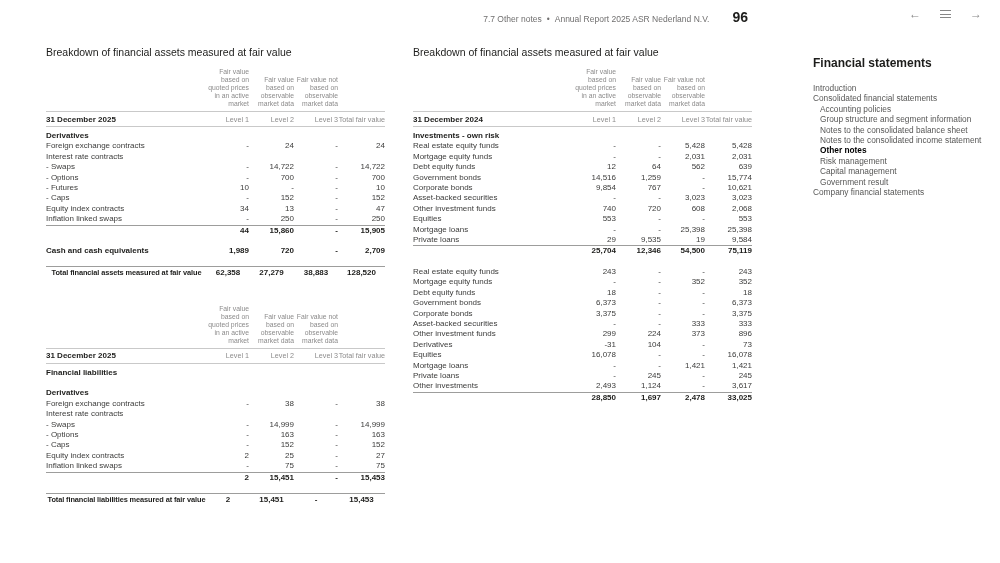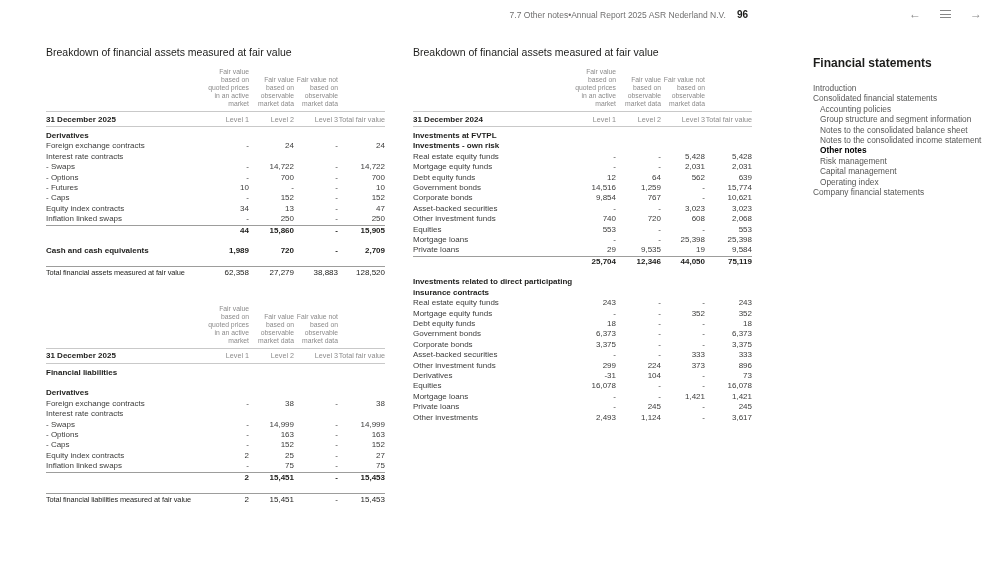--- a/index.html
+++ b/index.html
@@ -10,23 +10,23 @@
     color:#3c3c3b;
     position:relative;
     overflow:hidden;
   }
 
   
   .topbar{position:absolute;left:0;top:0;width:100%;height:30px;background:#fff;}
   .topbar-text{
     position:absolute;right:252px;top:9px;
     font-size:8.5px;color:#706f6f;
-    display:flex;align-items:baseline;white-space:nowrap;
+    display:flex;gap:5px;align-items:baseline;white-space:nowrap;
   }
-  .topbar-text .pageno{font-weight:bold;color:#1d1d1b;font-size:10px;margin-left:11px;}
+  .topbar-text .pageno{font-weight:bold;color:#1d1d1b;font-size:14px;margin-left:18px;}
   .topbar-icons{position:absolute;right:16px;top:6px;display:flex;gap:15px;align-items:center;}
   .iconbtn{background:none;border:none;color:#878787;font-size:12px;line-height:1;cursor:pointer;padding:2px;}
   .menu-bars{display:inline-block;width:11px;height:8px;border-top:1.6px solid #878787;border-bottom:1.6px solid #878787;position:relative;}
   .menu-bars::after{content:"";position:absolute;left:0;right:0;top:2.6px;height:1.6px;background:#878787;}
 
   
   .content{position:absolute;left:46px;top:46px;width:706px;}
   .col{position:absolute;top:0;width:339px;}
   .col-left{left:0;}
   .col-right{left:367px;}
@@ -43,21 +43,21 @@
   .level-row .total-lbl{white-space:nowrap;justify-self:end;text-align:right;}
   .tbody{padding-top:4px;}
   .drow{font-size:8px;line-height:10.4px;}
   .drow .lbl{color:#3c3c3b;}
   .drow .num{text-align:right;color:#3c3c3b;font-variant-numeric:tabular-nums;}
   .sec .lbl{font-weight:700;color:#1d1d1b;}
   .strongrow .lbl,.strongrow .num{font-weight:700;color:#1d1d1b;}
   .subtotal{border-top:1px solid #9d9d9c;}
   .subtotal .num{font-weight:700;color:#1d1d1b;}
   .totalrow{border-top:1px solid #9d9d9c;padding:1px 0 2px;}
-  .totalrow .lbl,.totalrow .num{font-weight:400;color:#1d1d1b;}
+  .totalrow .lbl,.totalrow .num{font-weight:700;color:#1d1d1b;text-align:center;}
   .totalrow .lbl{white-space:nowrap;font-size:7.4px;letter-spacing:-0.1px;}
   .spacer{height:10px;}
 
   
   .sidebar{position:absolute;left:813px;top:56px;width:183px;}
   .sidebar-heading{font-size:12px;font-weight:700;color:#1d1d1b;margin-bottom:13px;}
   .side-item{display:block;font-size:8.3px;line-height:10.4px;color:#575756;text-decoration:none;white-space:nowrap;cursor:pointer;}
   .side-item.indent{padding-left:7px;}
   .side-item.active{font-weight:700;color:#000000;}
 </style>
@@ -295,27 +295,20 @@
         </div>
         <div class="trow level-row">
           <div class="date">31 December 2024</div>
           <div class="lv">Level 1</div>
           <div class="lv">Level 2</div>
           <div class="lv">Level 3</div>
           <div class="lv total-lbl">Total fair value</div>
         </div>
         <div class="tbody">
           <div class="trow drow sec">
-            <div class="lbl">Investments at FVTPL</div>
-            <div class="num"></div>
-            <div class="num"></div>
-            <div class="num"></div>
-            <div class="num"></div>
-          </div>
-          <div class="trow drow sec">
             <div class="lbl">Investments - own risk</div>
             <div class="num"></div>
             <div class="num"></div>
             <div class="num"></div>
             <div class="num"></div>
           </div>
           <div class="trow drow">
             <div class="lbl">Real estate equity funds</div>
             <div class="num">-</div>
             <div class="num">-</div>
@@ -382,31 +375,24 @@
             <div class="lbl">Private loans</div>
             <div class="num">29</div>
             <div class="num">9,535</div>
             <div class="num">19</div>
             <div class="num">9,584</div>
           </div>
           <div class="trow drow subtotal">
             <div class="lbl"></div>
             <div class="num">25,704</div>
             <div class="num">12,346</div>
-            <div class="num">44,050</div>
+            <div class="num">54,500</div>
             <div class="num">75,119</div>
           </div>
           <div class="spacer"></div>
-          <div class="trow drow sec">
-            <div class="lbl">Investments related to direct participating insurance contracts</div>
-            <div class="num"></div>
-            <div class="num"></div>
-            <div class="num"></div>
-            <div class="num"></div>
-          </div>
           <div class="trow drow">
             <div class="lbl">Real estate equity funds</div>
             <div class="num">243</div>
             <div class="num">-</div>
             <div class="num">-</div>
             <div class="num">243</div>
           </div>
           <div class="trow drow">
             <div class="lbl">Mortgage equity funds</div>
             <div class="num">-</div>
@@ -476,34 +462,41 @@
             <div class="num">245</div>
             <div class="num">-</div>
             <div class="num">245</div>
           </div>
           <div class="trow drow">
             <div class="lbl">Other investments</div>
             <div class="num">2,493</div>
             <div class="num">1,124</div>
             <div class="num">-</div>
             <div class="num">3,617</div>
+          </div>
+          <div class="trow drow subtotal">
+            <div class="lbl"></div>
+            <div class="num">28,850</div>
+            <div class="num">1,697</div>
+            <div class="num">2,478</div>
+            <div class="num">33,025</div>
           </div>
         </div>
       </div>
   </section>
 </main>
 
 <aside class="sidebar">
   <h2 class="sidebar-heading">Financial statements</h2>
   <nav id="sidebar-nav">
       <a class="side-item">Introduction</a>
       <a class="side-item">Consolidated financial statements</a>
       <a class="side-item indent">Accounting policies</a>
       <a class="side-item indent">Group structure and segment information</a>
       <a class="side-item indent">Notes to the consolidated balance sheet</a>
       <a class="side-item indent">Notes to the consolidated income statement</a>
       <a class="side-item indent active">Other notes</a>
       <a class="side-item indent">Risk management</a>
       <a class="side-item indent">Capital management</a>
-      <a class="side-item indent">Operating index</a>
+      <a class="side-item indent">Government result</a>
       <a class="side-item">Company financial statements</a>
     </nav>
 </aside>
 
 </body></html>

